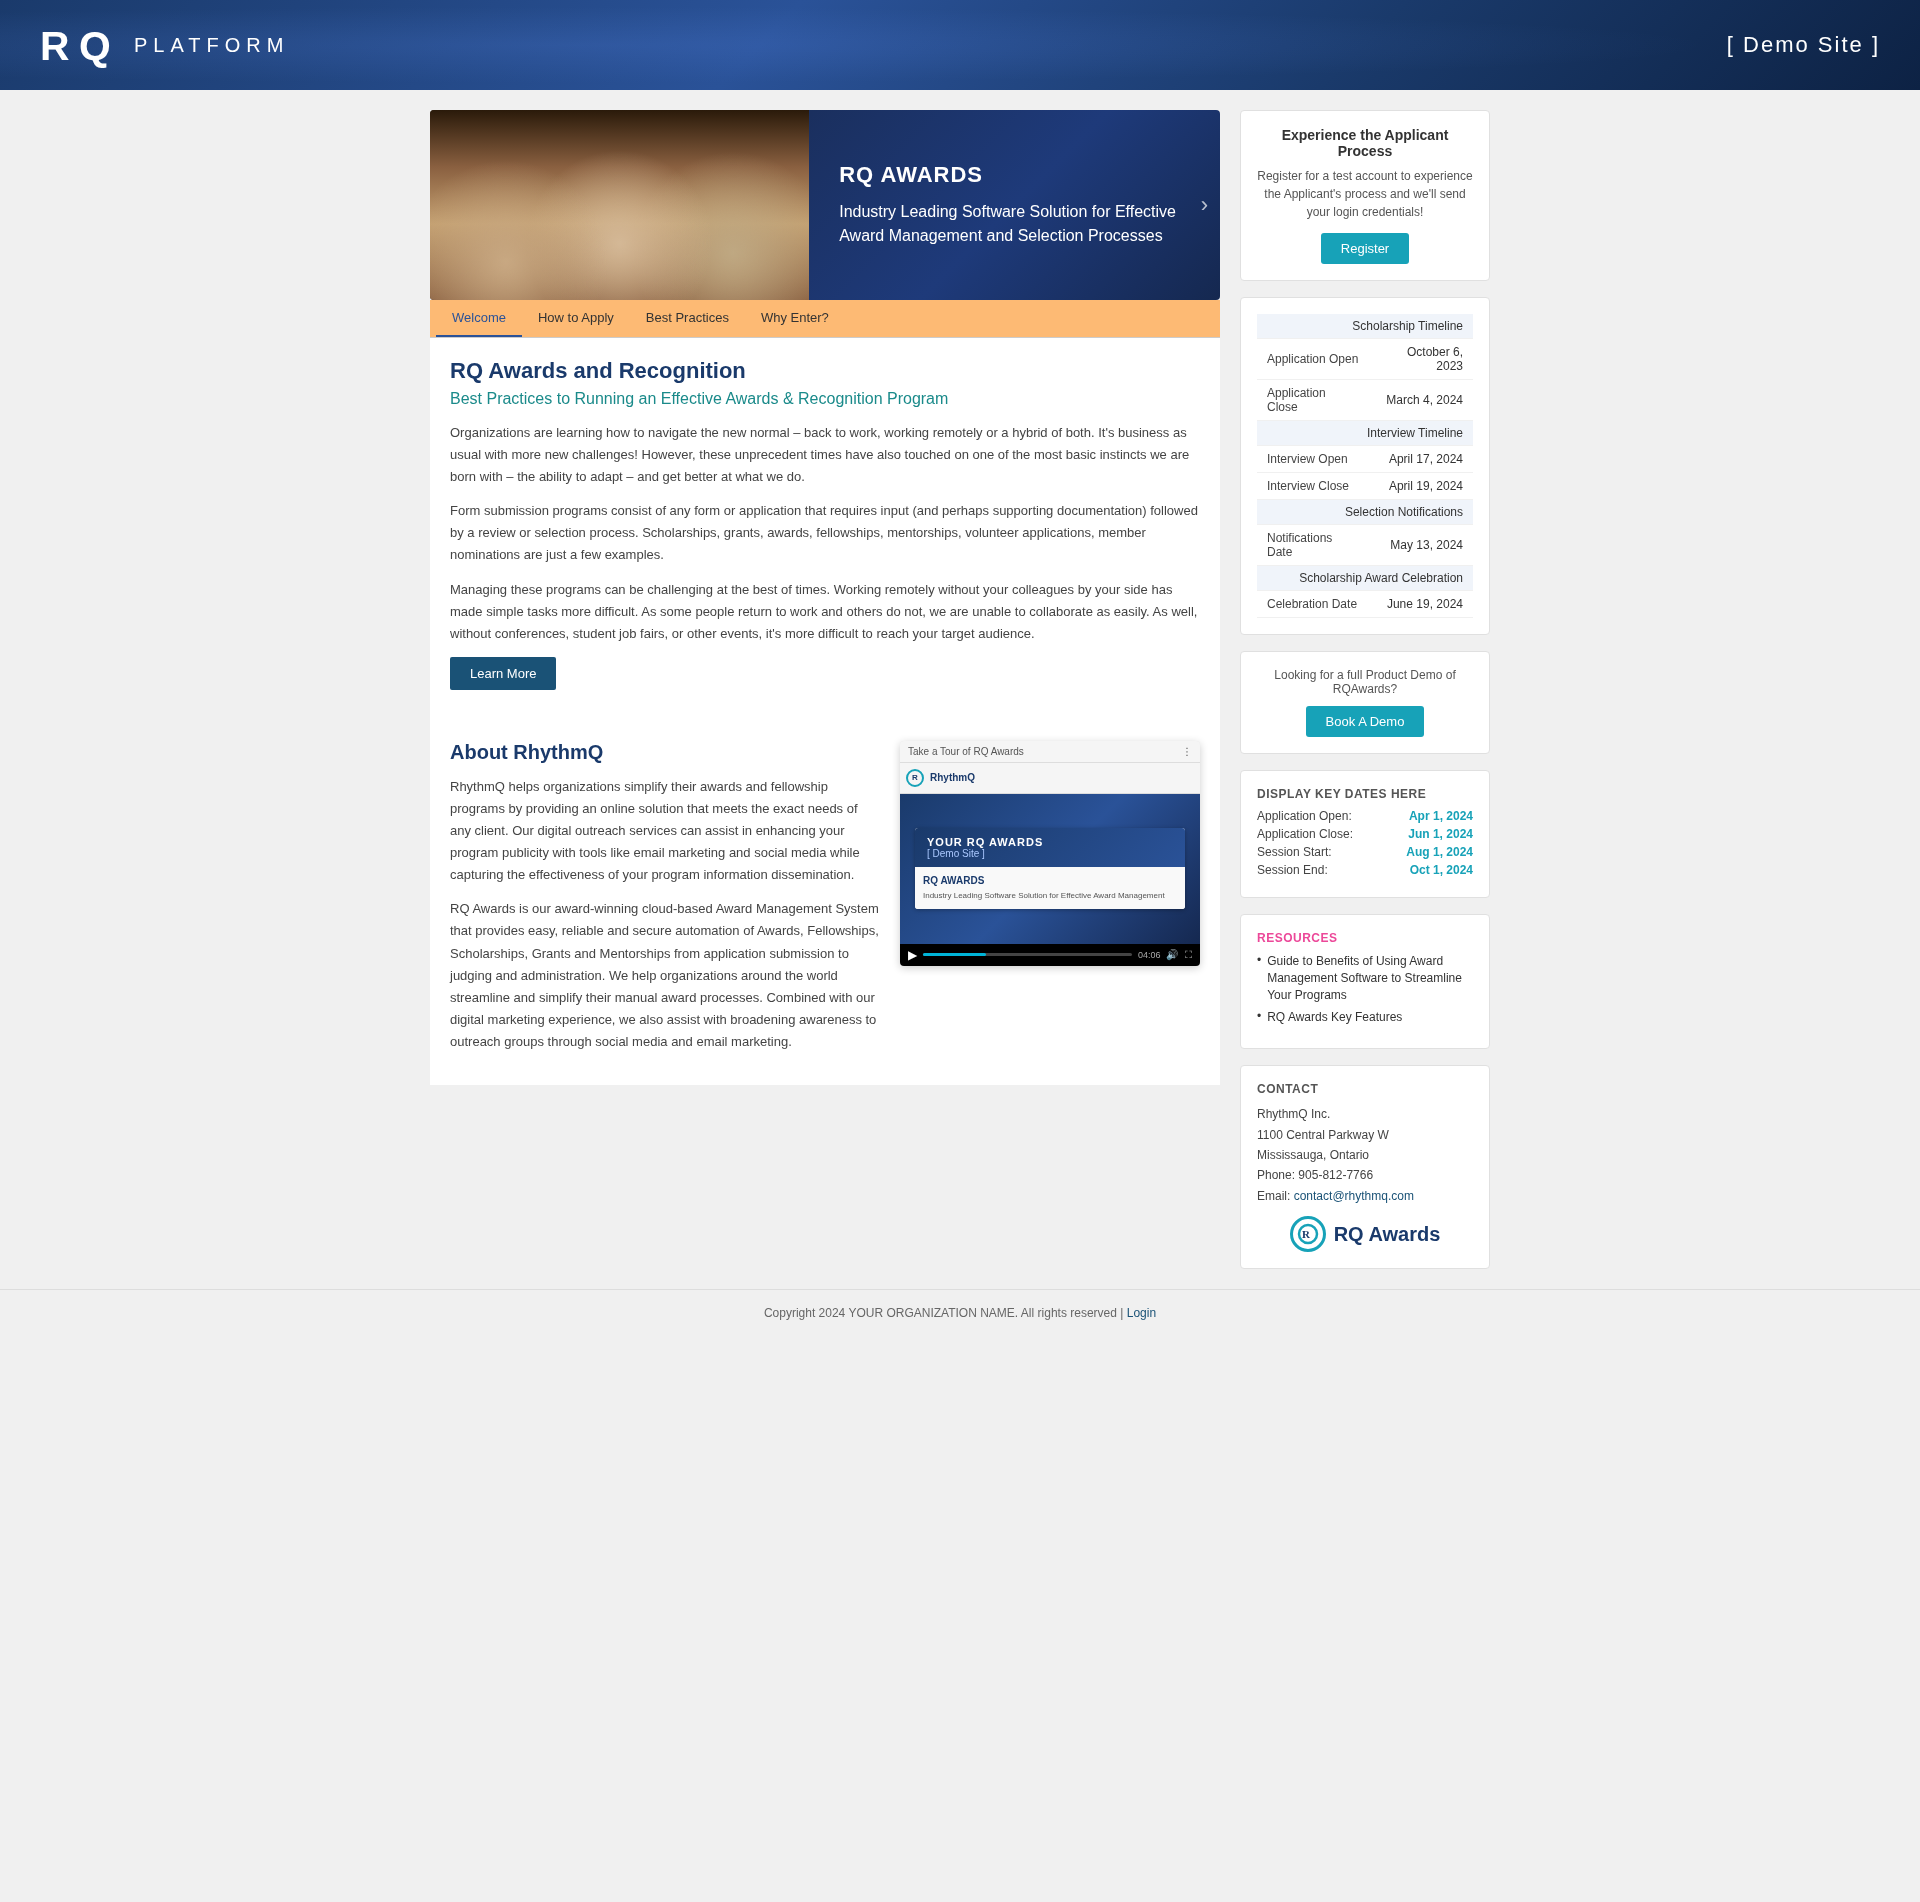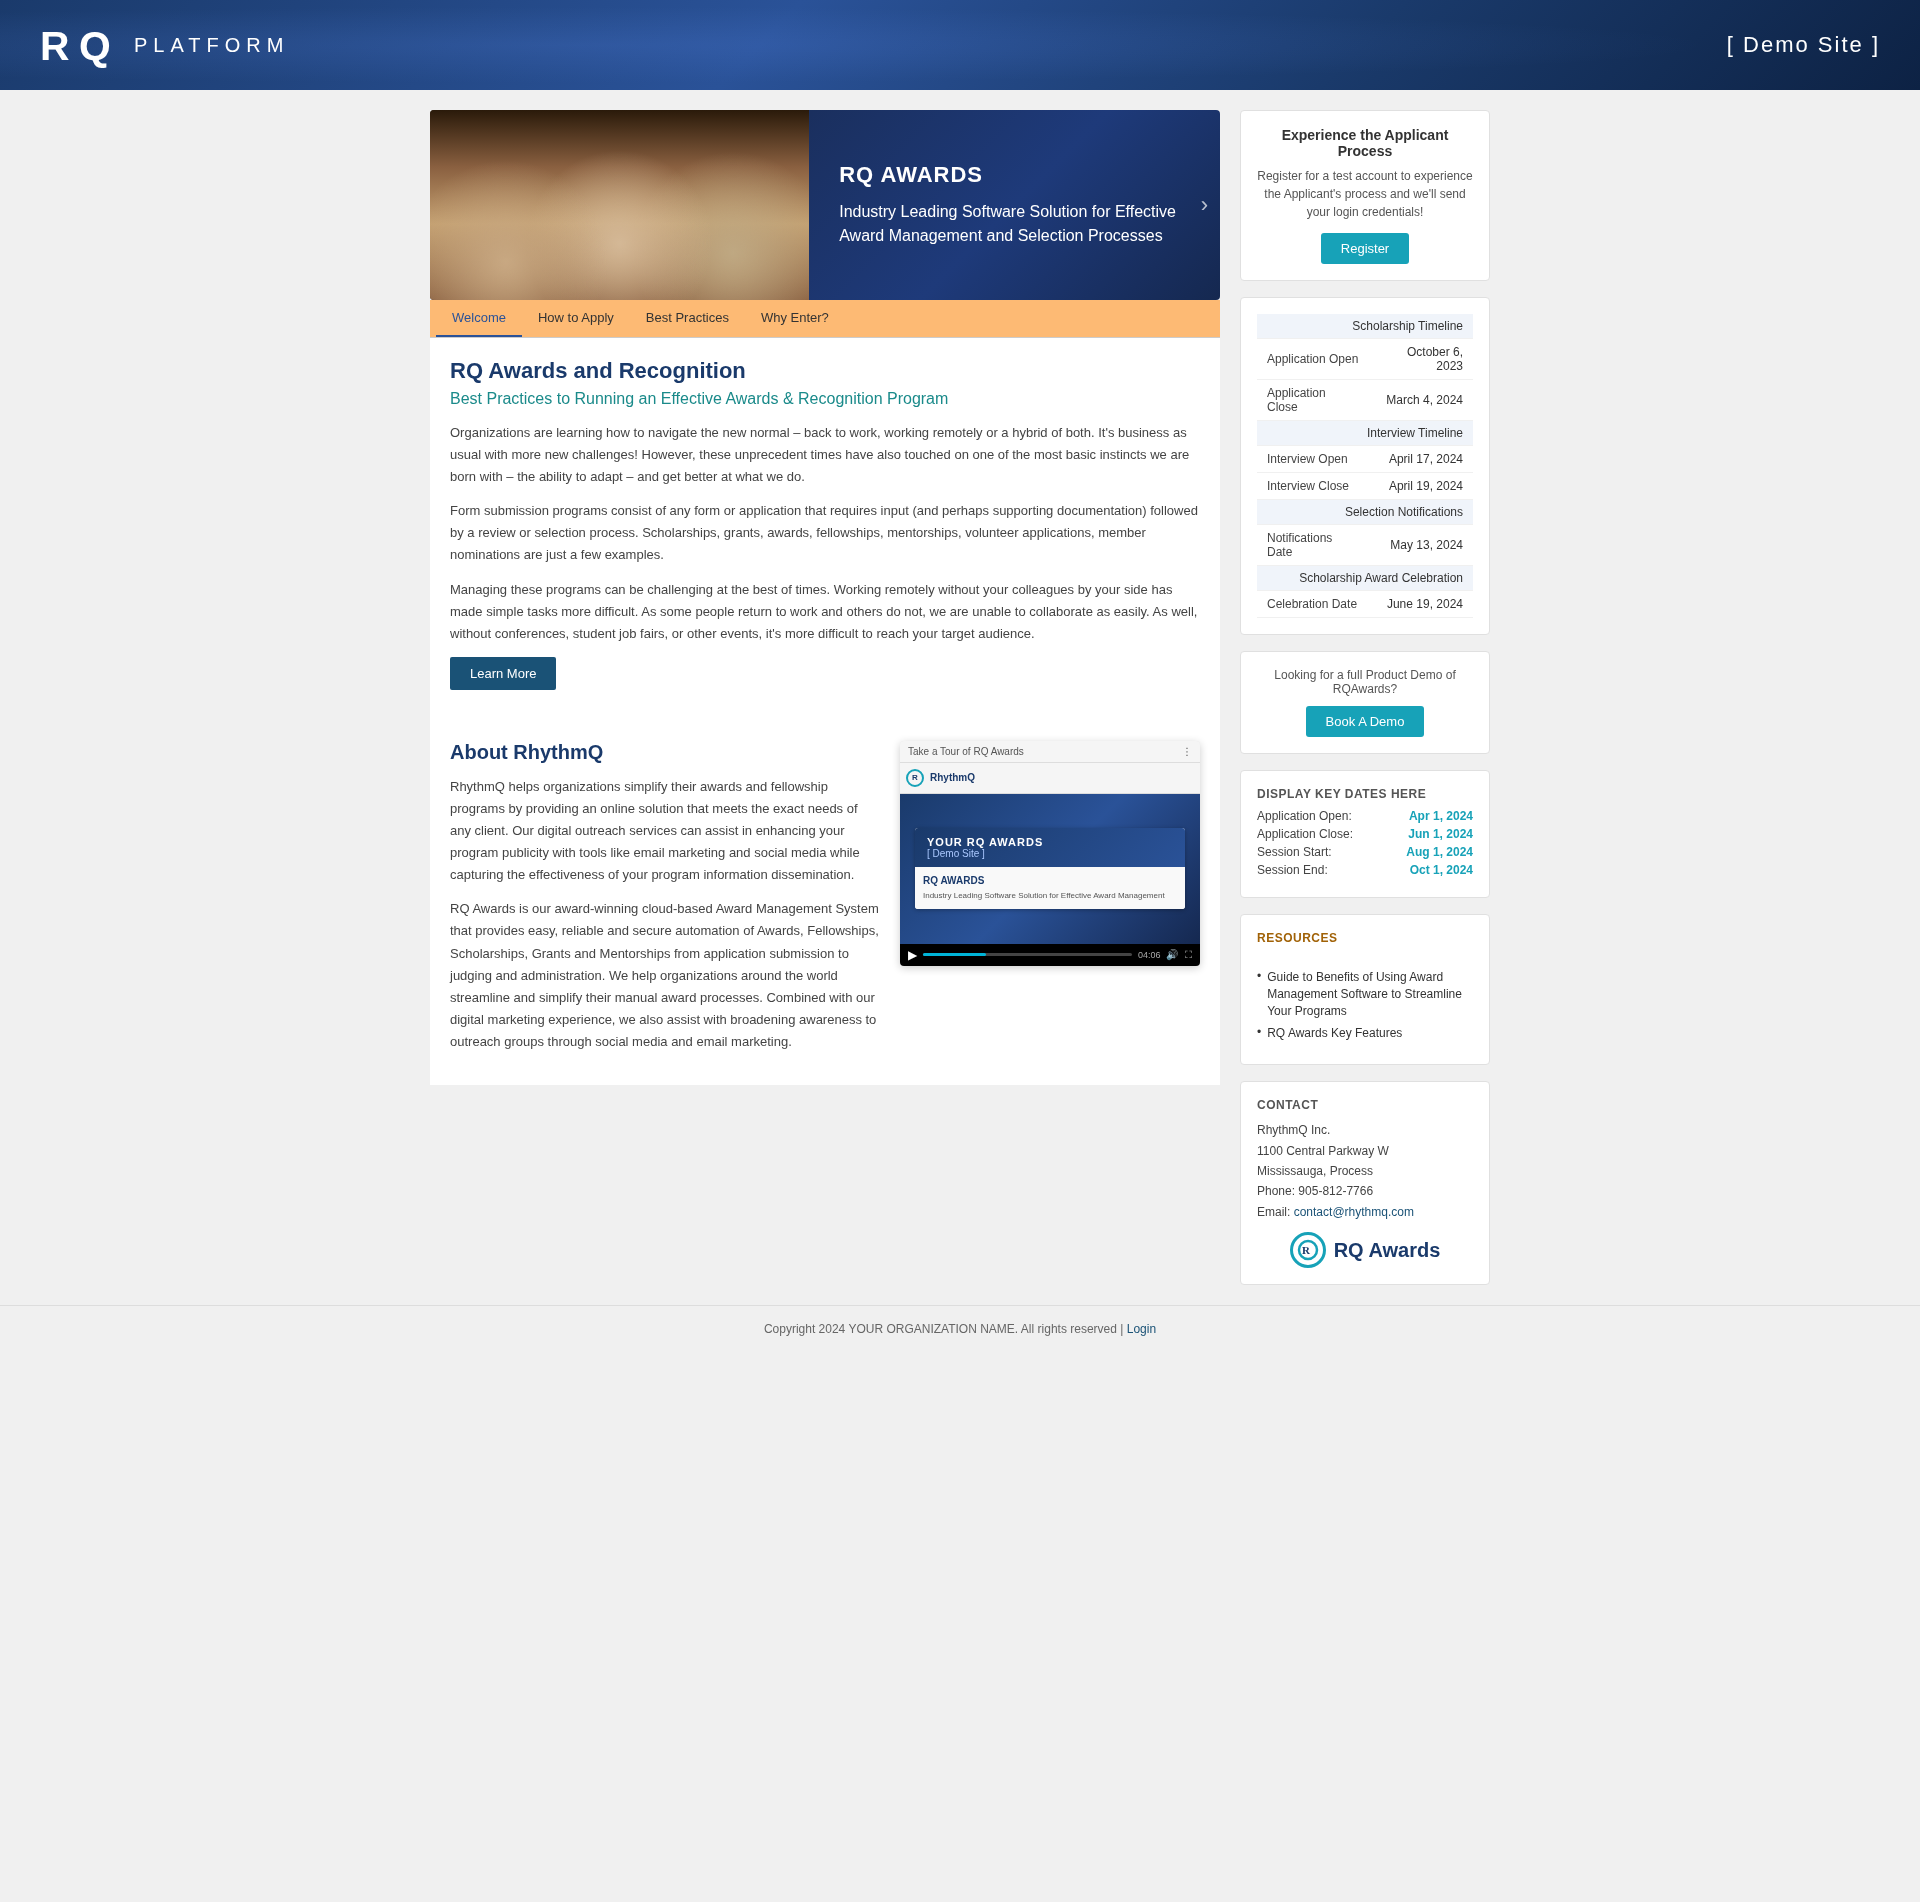--- a/index.html
+++ b/index.html
@@ -318,22 +318,22 @@
       margin-bottom: 4px;
       font-size: 12px;
     }
     .key-date-label { color: #444; }
     .key-date-value { color: #17a2b8; font-weight: 600; }
 
     
     .resources-section .section-label {
       font-size: 12px;
       font-weight: 700;
-      color: #a16207;
-      margin-bottom: 24px;
+      color: #ec4899;
+      margin-bottom: 8px;
       text-transform: uppercase;
       letter-spacing: 0.5px;
     }
     .resource-item {
       display: flex;
       gap: 6px;
       margin-bottom: 6px;
       font-size: 12px;
     }
     .resource-bullet { color: #333; }
@@ -603,21 +603,21 @@
         <span class="resource-bullet">•</span>
         <span class="resource-link">RQ Awards Key Features</span>
       </div>
     </div>
 
     <div class="sidebar-card contact-section">
       <div class="section-label">CONTACT</div>
       <div class="contact-info">
         <div>RhythmQ Inc.</div>
         <div>1100 Central Parkway W</div>
-        <div>Mississauga, Process</div>
+        <div>Mississauga, Ontario</div>
         <div>Phone: 905-812-7766</div>
         <div>
           <span>Email:</span>
           <span class="contact-email">contact@rhythmq.com</span>
         </div>
       </div>
       <div class="rq-awards-logo">
         <div class="rq-circle">
           <svg width="22" height="22" viewBox="0 0 22 22">
             <circle cx="11" cy="11" r="9" fill="none" stroke="#17a2b8" stroke-width="2.5"></circle>

